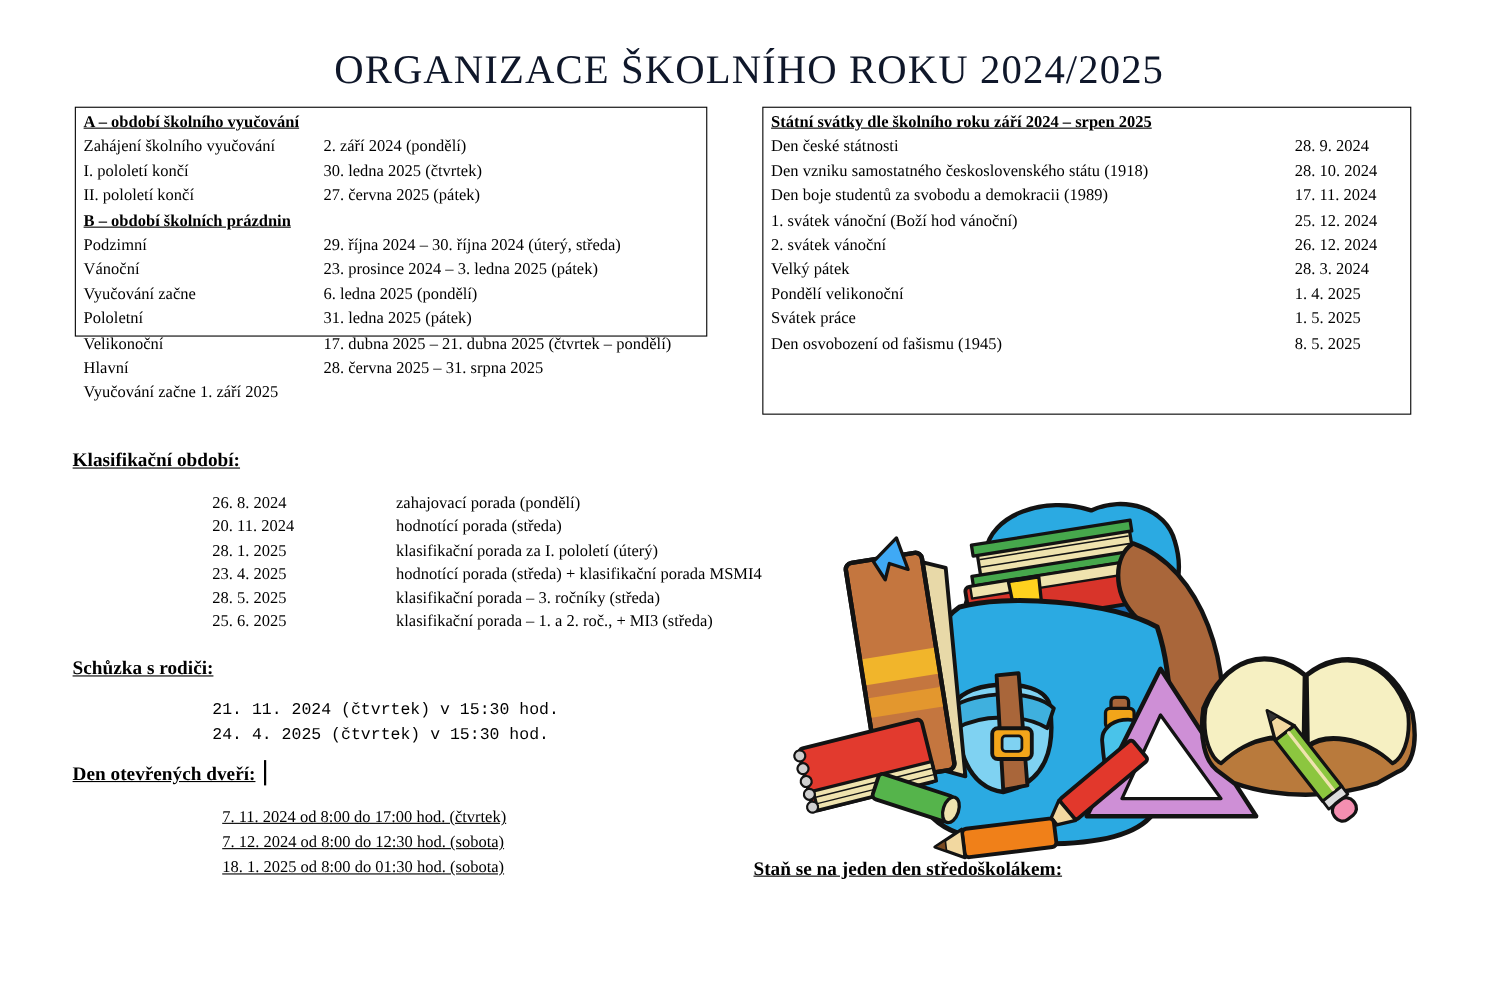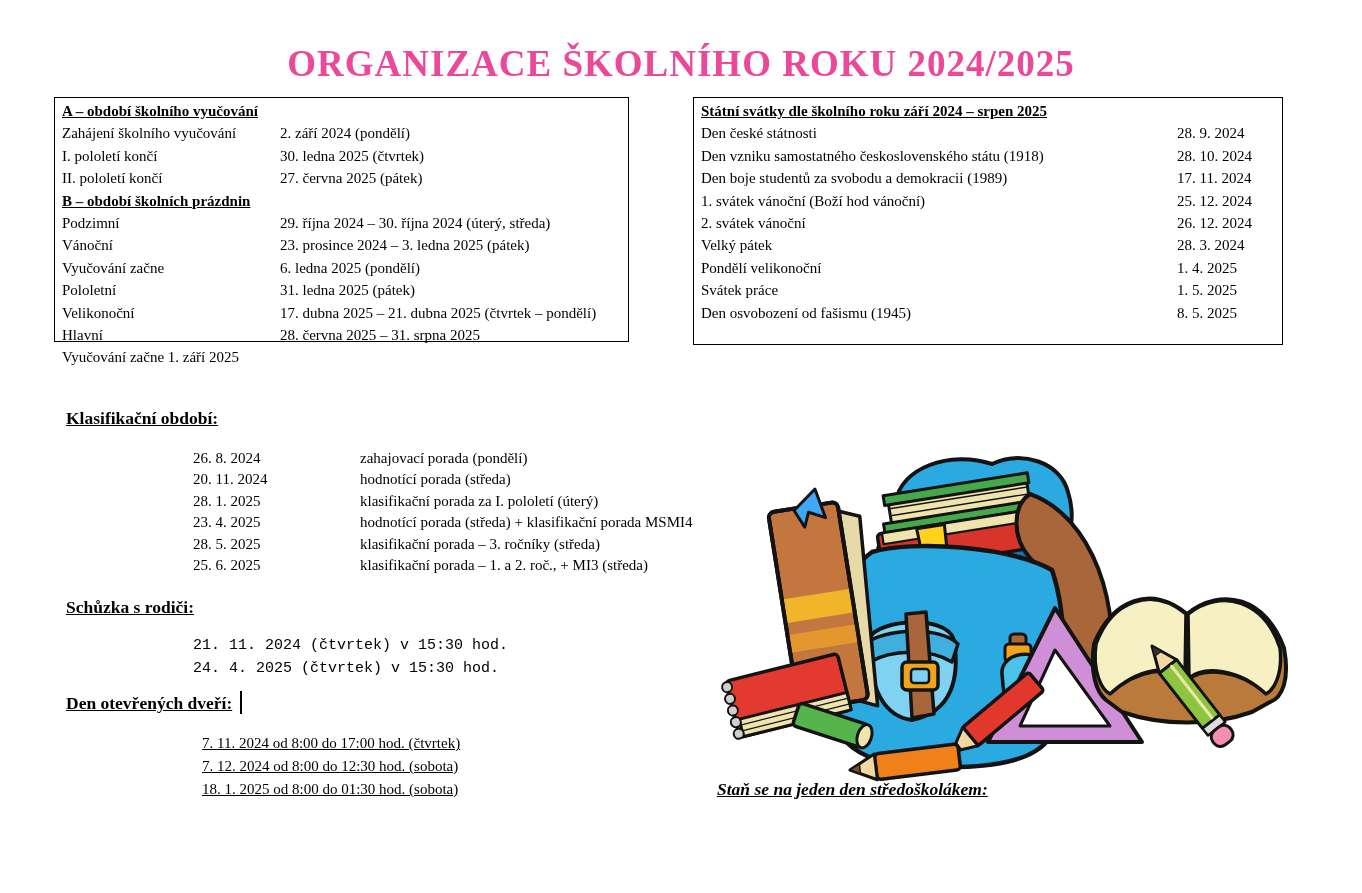--- a/index.html
+++ b/index.html
@@ -3,30 +3,30 @@
 <meta charset="utf-8">
 <style>
   * { margin:0; padding:0; box-sizing:border-box; }
   html,body { background:#ffffff; }
   .page {
     position:relative; width:1362px; height:893px; background:#fff;
     font-family:"Liberation Serif", serif; color:#000; overflow:hidden;
   }
   .doc-title {
     position:absolute; left:0; top:42px; width:100%; text-align:center;
-    font-size:37px; font-weight:700; letter-spacing:1px; color:#ec4899;
+    font-size:37px; font-weight:400; letter-spacing:1px; color:#0f172a;
     font-family:"Liberation Serif", serif; white-space:nowrap;
   }
   
   .box {
     position:absolute; border:1.5px solid #000; background:#fff;
     font-size:15px; line-height:22.4px; padding:2px 0 0 7px; white-space:nowrap;
   }
-  .box-left  { left:54px;  top:97px; width:575px; height:245px; }
-  .box-right { left:693px; top:97px; width:590px; height:248px; }
+  .box-left  { left:68px;  top:97px; width:575px; height:209px; }
+  .box-right { left:693px; top:97px; width:590px; height:280px; }
   .box-header { font-weight:bold; text-decoration:underline; }
   .lrow { display:flex; }
   .lrow .llabel { width:218px; flex:none; }
   .rrow { display:flex; }
   .rrow .rname { width:476px; flex:none; }
   
   .sec-heading {
     position:absolute; font-size:17.5px; font-weight:bold; white-space:nowrap;
   }
   .sec-heading .ul { text-decoration:underline; }
@@ -163,21 +163,21 @@
     <div>24. 4. 2025 (čtvrtek) v 15:30 hod.</div>
   </div>
 
   <div class="sec-heading" style="left:66px; top:691px;"><span class="ul">Den otevřených dveří:</span><span class="caret"></span></div>
   <div class="lines" style="left:202px; top:732px;text-decoration:underline;">
     <div>7. 11. 2024 od 8:00 do 17:00 hod. (čtvrtek)</div>
     <div>7. 12. 2024 od 8:00 do 12:30 hod. (sobota)</div>
     <div>18. 1. 2025 od 8:00 do 01:30 hod. (sobota)</div>
   </div>
 
-  <div class="sec-heading" style="left:717px; top:779px;font-style:italic;"><span class="ul">Staň se na jeden den středoškolákem:</span></div>
+  <div class="sec-heading" style="left:685px; top:779px;"><span class="ul">Staň se na jeden den středoškolákem:</span></div>
   <div class="lines" style="left:808px; top:860px;margin-top:44px;">
     <div>22. 1. 2025 od 8:00 do 14:00 hod. (středa)</div>
   </div>
 
   <div class="illustration">
     <svg viewBox="0 0 660 362" width="660" height="362" xmlns="http://www.w3.org/2000/svg">
       <g stroke-linejoin="round" stroke-linecap="round">
 
         <g>
 

